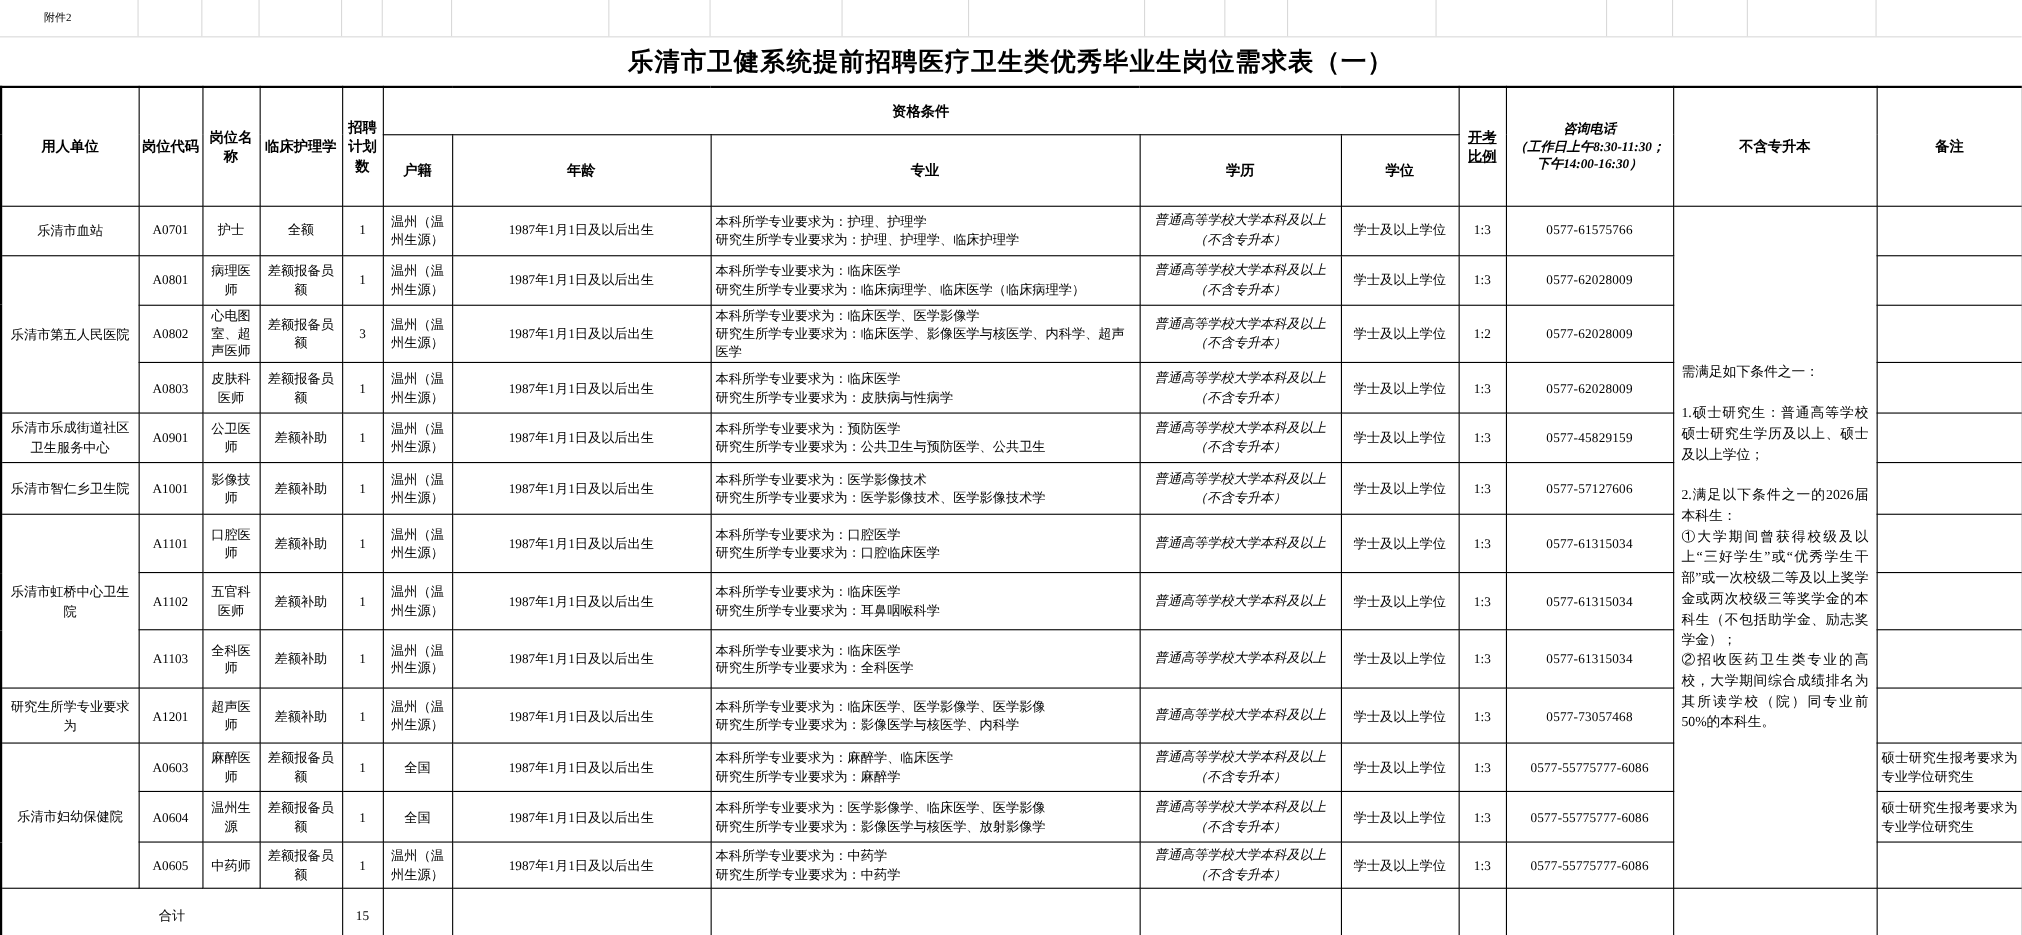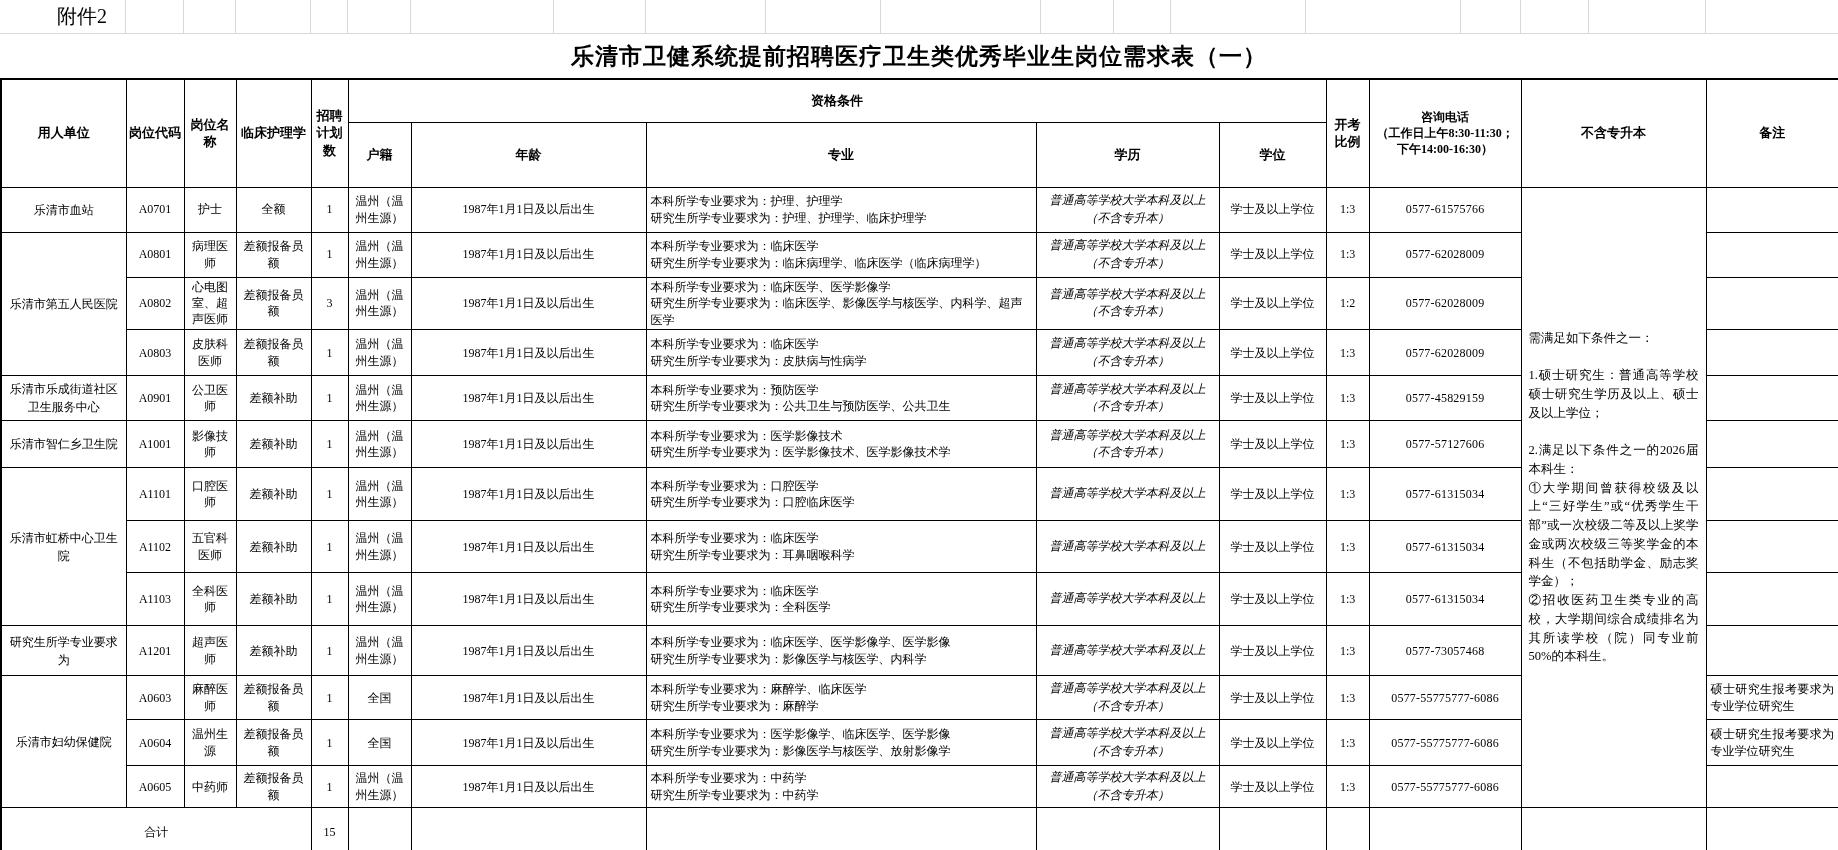--- a/index.html
+++ b/index.html
@@ -3,34 +3,34 @@
 <meta charset="utf-8">
 <style>
   html,body{margin:0;padding:0;}
   body{
     width:1838px;height:850px;overflow:hidden;background:#ffffff;color:#000;
     font-family:"Liberation Serif","DejaVu Serif",serif;
   }
   
   .top-strip{position:relative;height:33px;border-bottom:1px solid #d9d9d9;background:#fff;}
   .top-strip .gline{position:absolute;top:0;bottom:0;width:1px;background:#d9d9d9;}
-  .attach{position:absolute;left:57px;top:0;line-height:33px;font-size:20px;}
+  .attach{position:absolute;left:40px;top:0;line-height:33px;font-size:10px;}
   
   .title-bar{height:44px;display:flex;align-items:center;justify-content:center;}
   .title-bar .t{font-size:23px;font-weight:bold;letter-spacing:1px;}
   
   table{border-collapse:collapse;table-layout:fixed;width:1838px;border:2px solid #000;}
   th,td{
     border:1px solid #000;vertical-align:middle;text-align:center;
     padding:1px 2px;font-size:12px;line-height:1.35;white-space:pre-line;
     overflow:hidden;
   }
   th{font-weight:bold;font-size:13px;}
-  th.ratio-h{padding:0 7px;}
-  th.phone-h{font-size:12px;}
+  th.ratio-h{padding:0 7px;text-decoration:underline;}
+  th.phone-h{font-size:12px;font-style:italic;}
   td.major{ text-align:left;padding-left:4px;padding-right:3px;line-height:1.38;}
   td.edu{line-height:1.45;font-style:italic;}
   td.other{
     text-align:justify;text-justify:inter-character;
     padding:4px 7px;font-size:12.5px;line-height:1.5;vertical-align:middle;
   }
   td.note{text-align:justify;text-justify:inter-character;padding:2px 4px;}
   td.emp{line-height:1.5;}
   td.phone{font-size:12px;letter-spacing:0.2px;}
 </style>

